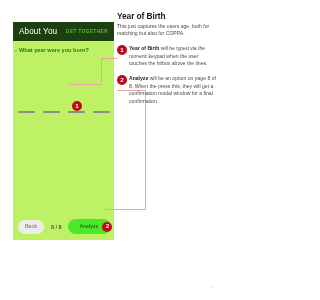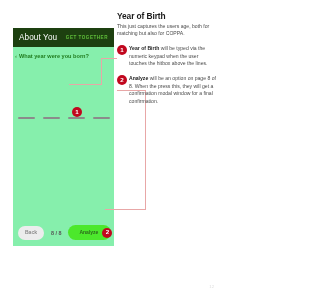--- a/index.html
+++ b/index.html
@@ -16,24 +16,24 @@
     position: relative;
     width: 225px;
     height: 300px;
     background: #ffffff;
   }
 
   
   #mockup {
     position: absolute;
     left: 13px;
-    top: 28px;
+    top: 22px;
     width: 101px;
     height: 218px;
-    background: #86efac;
+    background: #bef264;
   }
 
   #appbar {
     position: absolute;
     left: 0; top: 0;
     width: 101px;
     height: 19px;
     background: #1d4010;
     display: flex;
     align-items: center;

